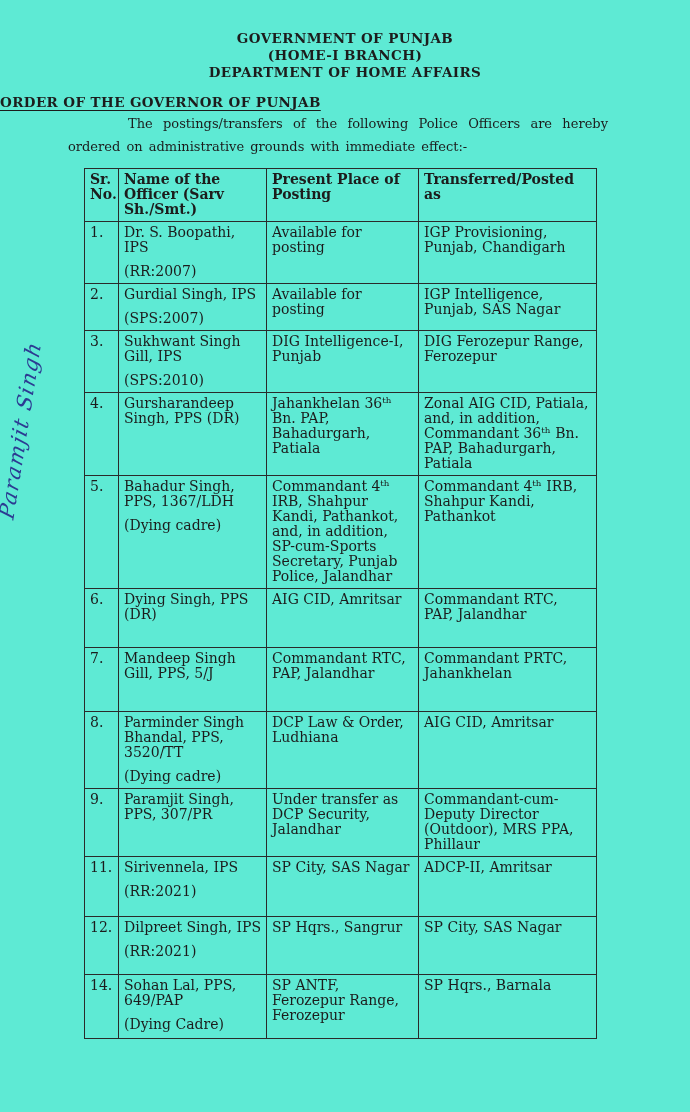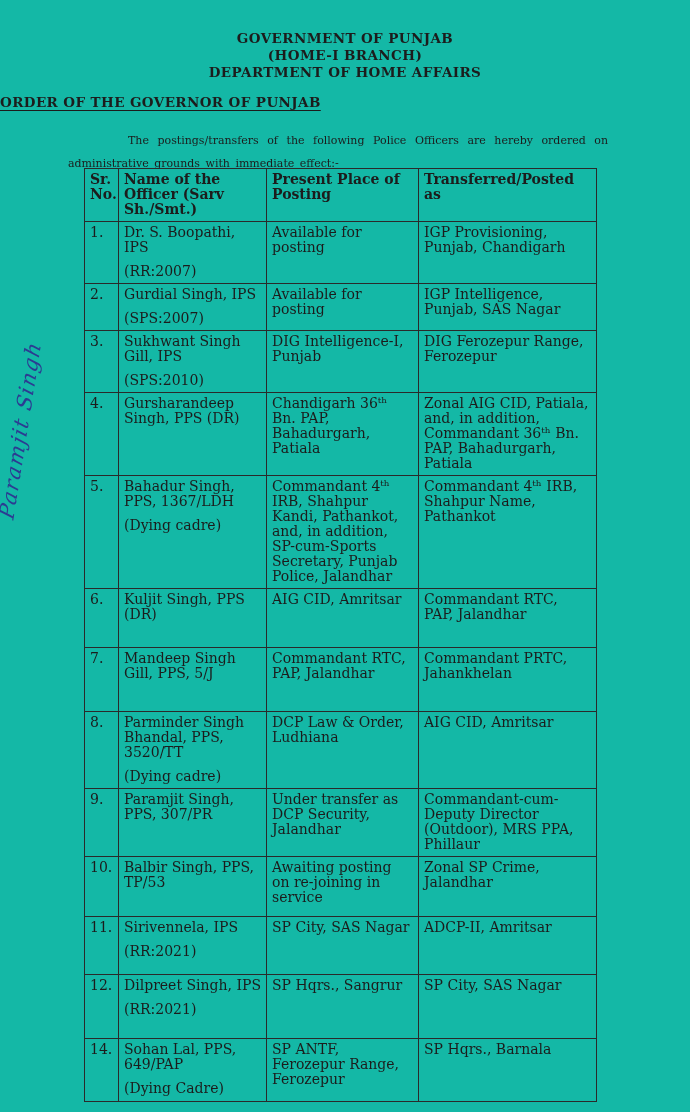--- a/index.html
+++ b/index.html
@@ -4,21 +4,21 @@
 <style>
   html, body {
     margin: 0;
     padding: 0;
     background: #ffffff;
   }
   .page {
     position: relative;
     width: 690px;
     height: 1112px;
-    background: #14b8a6;
+    background: #5eead4;
     color: #1c1c1c;
     font-family: "DejaVu Serif", "Liberation Serif", serif;
     overflow: hidden;
   }
   .doc-header {
     padding-top: 30px;
     text-align: center;
   }
   .doc-header .hline {
     font-weight: bold;
@@ -29,22 +29,22 @@
   .order-title {
     margin-top: 13px;
     text-align: left;
     font-weight: bold;
     font-size: 13.5px;
     letter-spacing: 0.4px;
     text-decoration: underline;
     text-underline-offset: 3px;
   }
   .intro {
-    margin: 19px 82px 0 68px;
-    font-size: 11px;
+    margin: 2px 82px 0 68px;
+    font-size: 13px;
     line-height: 23px;
     text-align: justify;
     text-indent: 60px;
     word-spacing: 2px;
   }
   table.orders {
     position: absolute;
     left: 84px;
     top: 168px;
     width: 512px;
@@ -155,36 +155,36 @@
       </td>
       <td>DIG Intelligence-I, Punjab</td>
       <td>DIG Ferozepur Range, Ferozepur</td>
     </tr>
         <tr>
       <td>4.</td>
       <td>
         <div class="name">Gursharandeep Singh, PPS (DR)</div>
 
       </td>
-      <td>Chandigarh 36ᵗʰ Bn. PAP, Bahadurgarh, Patiala</td>
+      <td>Jahankhelan 36ᵗʰ Bn. PAP, Bahadurgarh, Patiala</td>
       <td>Zonal AIG CID, Patiala, and, in addition, Commandant 36ᵗʰ Bn. PAP, Bahadurgarh, Patiala</td>
     </tr>
         <tr>
       <td>5.</td>
       <td>
         <div class="name">Bahadur Singh, PPS, 1367/LDH</div>
         <div class="note">(Dying cadre)</div>
       </td>
       <td>Commandant 4ᵗʰ IRB, Shahpur Kandi, Pathankot, and, in addition, SP-cum-Sports Secretary, Punjab Police, Jalandhar</td>
-      <td>Commandant 4ᵗʰ IRB, Shahpur Name, Pathankot</td>
+      <td>Commandant 4ᵗʰ IRB, Shahpur Kandi, Pathankot</td>
     </tr>
         <tr>
       <td>6.</td>
       <td>
-        <div class="name">Kuljit Singh, PPS (DR)</div>
+        <div class="name">Dying Singh, PPS (DR)</div>
 
       </td>
       <td>AIG CID, Amritsar</td>
       <td>Commandant RTC, PAP, Jalandhar</td>
     </tr>
         <tr>
       <td>7.</td>
       <td>
         <div class="name">Mandeep Singh Gill, PPS, 5/J</div>
 
@@ -204,29 +204,20 @@
         <tr>
       <td>9.</td>
       <td>
         <div class="name">Paramjit Singh, PPS, 307/PR</div>
 
       </td>
       <td>Under transfer as DCP Security, Jalandhar</td>
       <td>Commandant-cum-Deputy Director (Outdoor), MRS PPA, Phillaur</td>
     </tr>
         <tr>
-      <td>10.</td>
-      <td>
-        <div class="name">Balbir Singh, PPS, TP/53</div>
-
-      </td>
-      <td>Awaiting posting on re-joining in service</td>
-      <td>Zonal SP Crime, Jalandhar</td>
-    </tr>
-        <tr>
       <td>11.</td>
       <td>
         <div class="name">Sirivennela, IPS</div>
         <div class="note">(RR:2021)</div>
       </td>
       <td>SP City, SAS Nagar</td>
       <td>ADCP-II, Amritsar</td>
     </tr>
         <tr>
       <td>12.</td>

